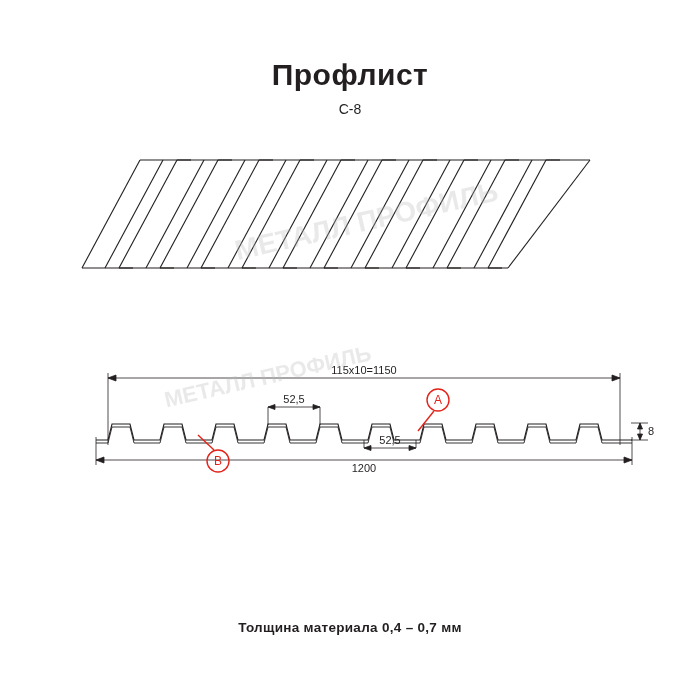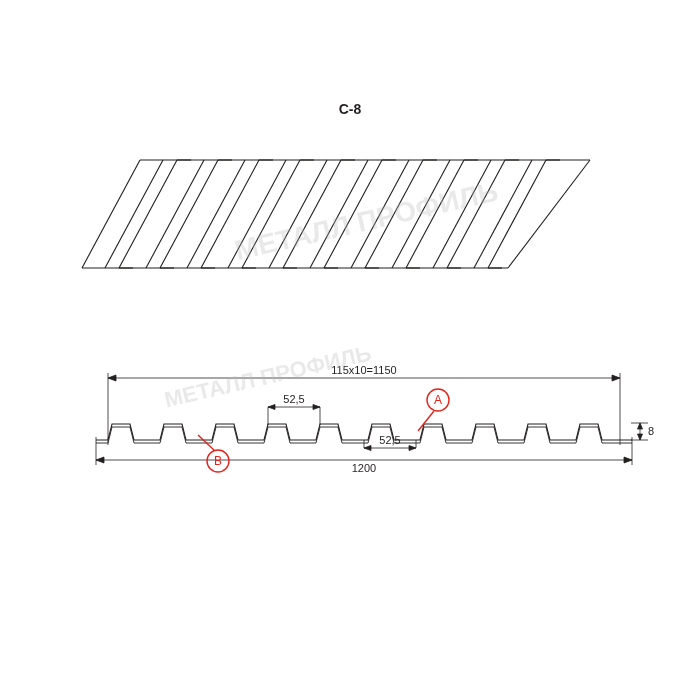--- a/index.html
+++ b/index.html
@@ -29,21 +29,21 @@
     font-weight: bold;
     letter-spacing: 0.5px;
   }
   .subtitle {
     position: absolute;
     top: 101px;
     left: 0;
     width: 700px;
     text-align: center;
     font-size: 14px;
-    font-weight: bold;
+    font-weight: normal;
   }
   .footer {
     position: absolute;
     top: 620px;
     left: 0;
     width: 700px;
     text-align: center;
     font-size: 13.5px;
     font-weight: bold;
     letter-spacing: 0.3px;
@@ -100,20 +100,21 @@
     font-size: 12px;
     fill: #e2231a;
     font-weight: normal;
   }
 </style>
 </head>
 <body>
 
 <div class="page">
 
+  <div class="title">Профлист</div>
   <div class="subtitle">С-8</div>
 
   <div class="iso-area">
     <svg width="580" height="170" viewBox="0 0 580 170">
       <g class="ln">
 
         <path d="M58 120 L118 18 L520 18 L460 120 Z" fill="none" stroke="none"></path>
 
         <path d="M22 128 L80 20"></path>
         <path d="M22 128 L448 128"></path>
@@ -265,14 +266,15 @@
         <path class="mark" d="M146 105 L130 90"></path>
         <text class="marktxt" x="150" y="120" text-anchor="middle">B</text>
       </g>
 
     </svg>
   </div>
 
   <div class="watermark wm1">МЕТАЛЛ ПРОФИЛЬ</div>
   <div class="watermark wm2">МЕТАЛЛ ПРОФИЛЬ</div>
 
+  <div class="footer">Толщина материала 0,4 – 0,7 мм</div>
 
 </div>
 
 </body></html>

